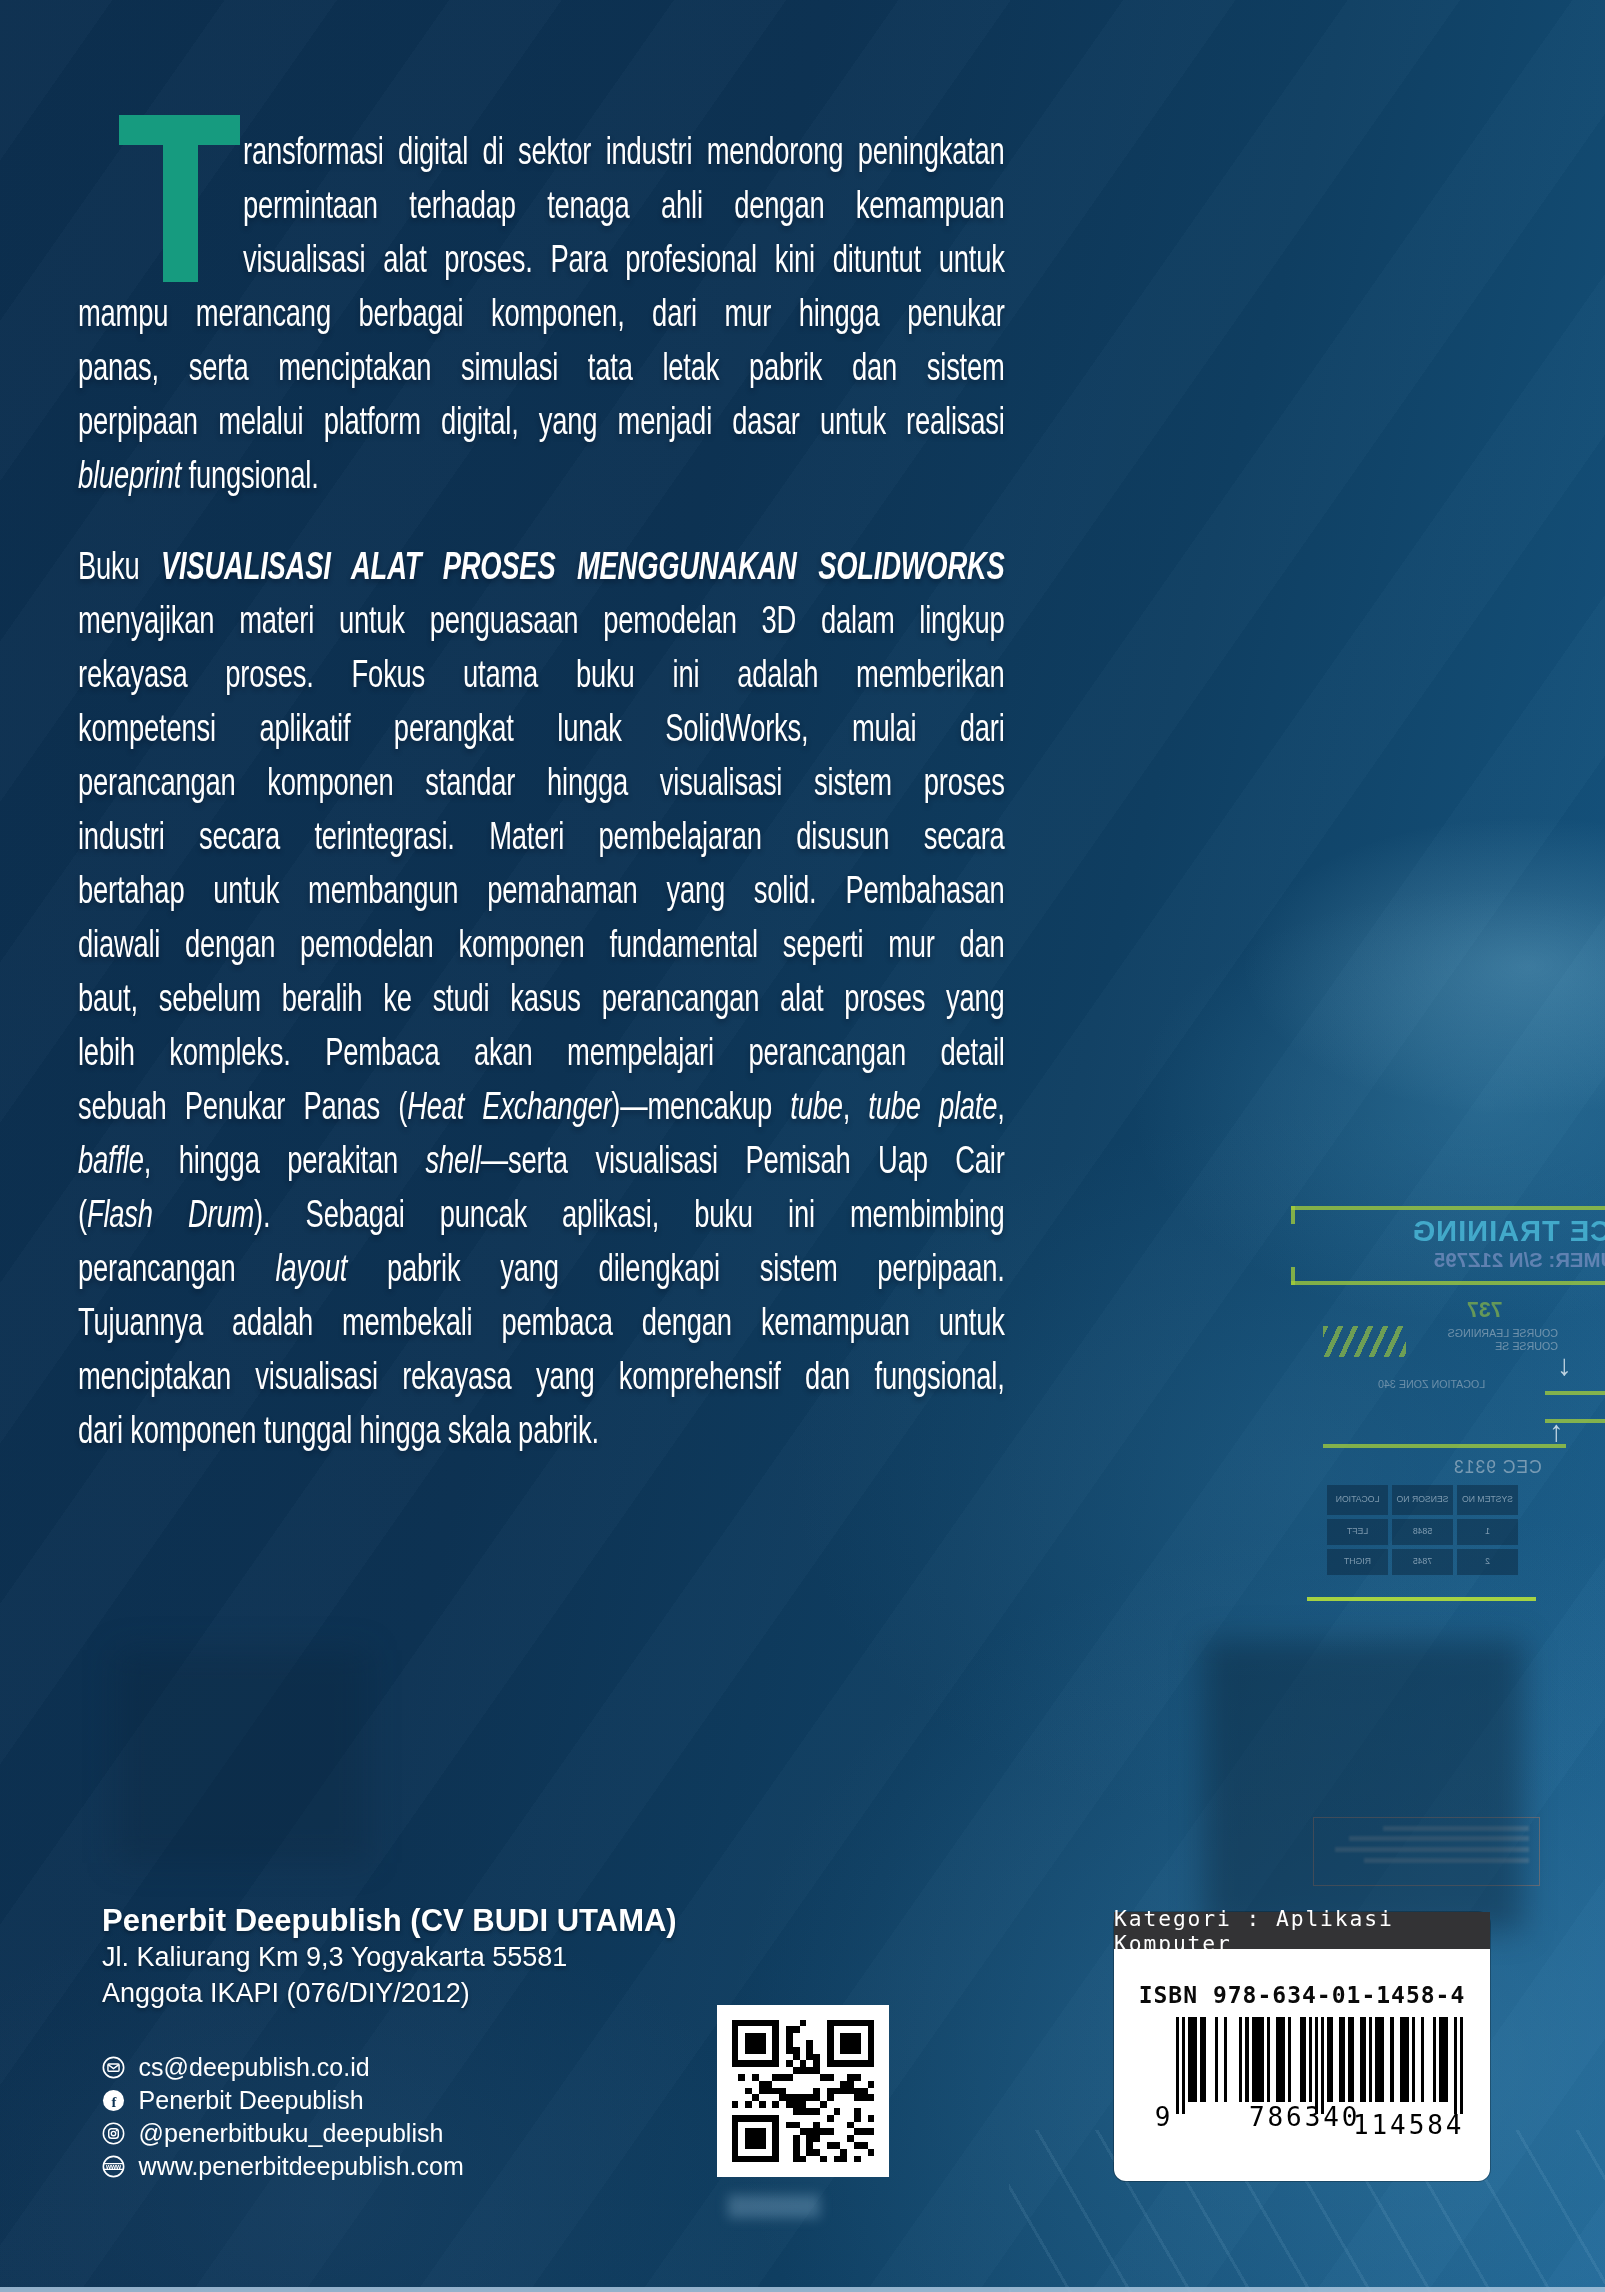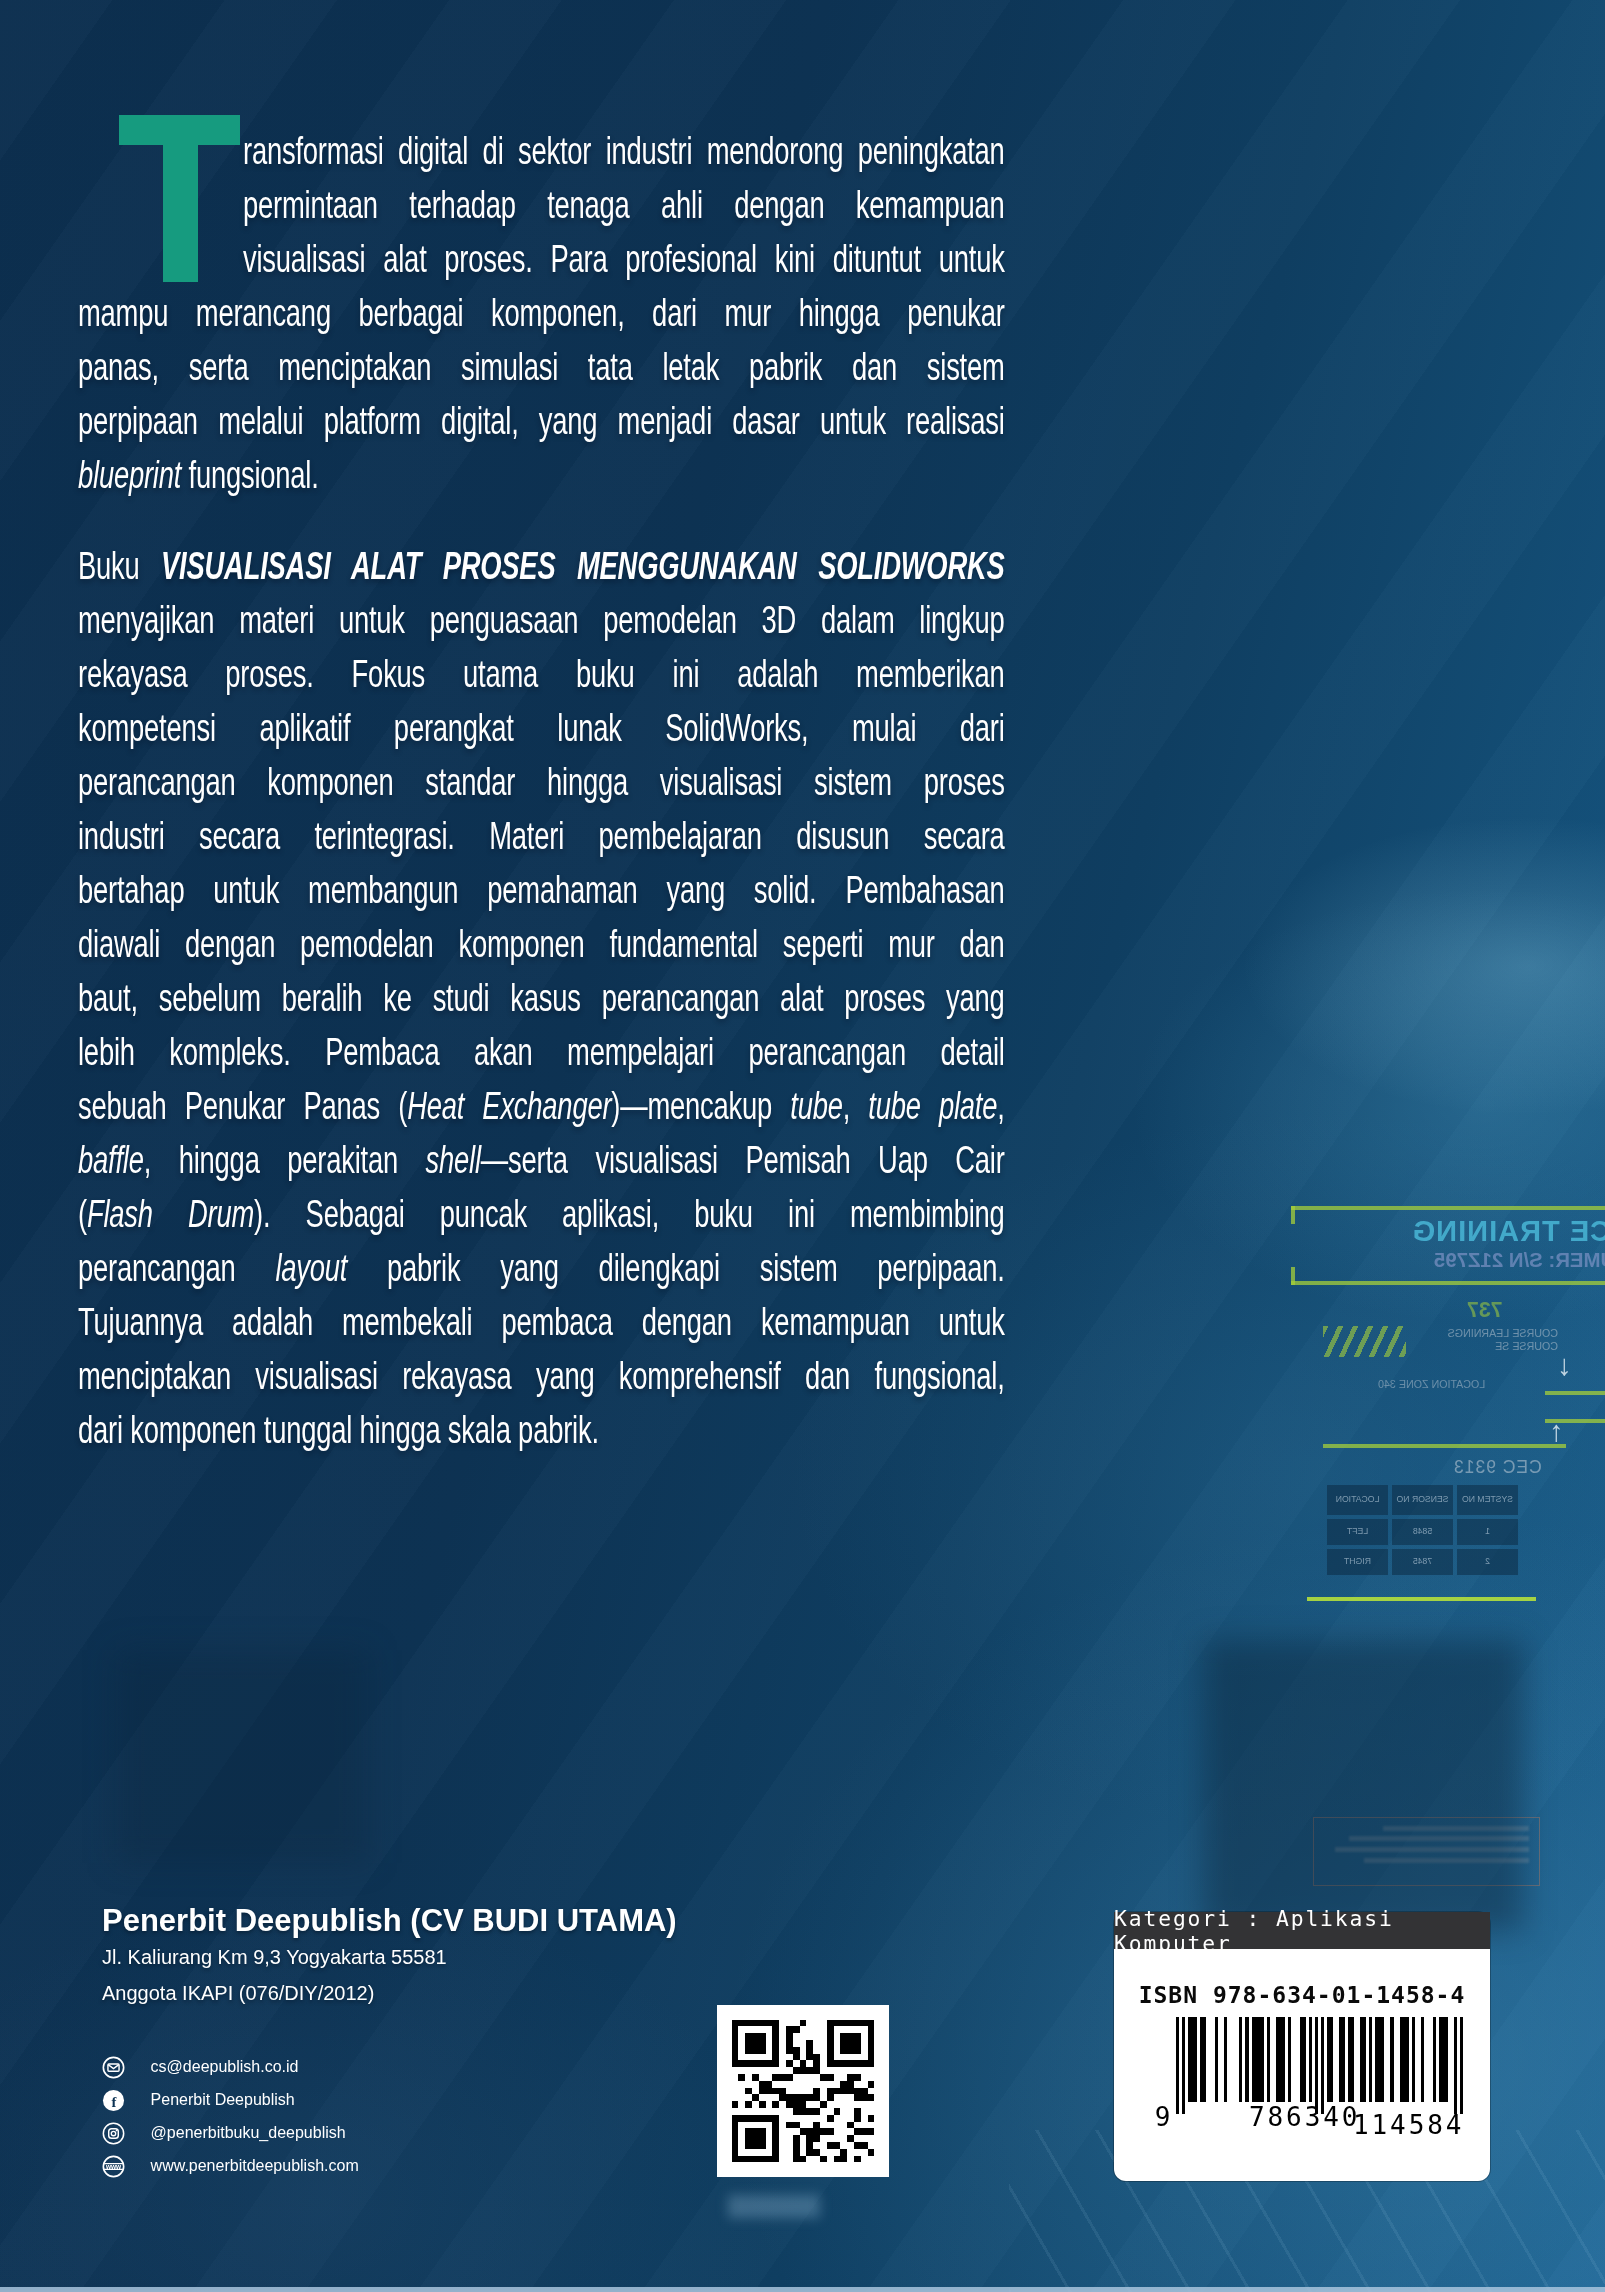--- a/index.html
+++ b/index.html
@@ -23,25 +23,25 @@
     text-shadow:0 2.9px 5.8px rgba(0,18,38,.45);}
   .syn-line{text-align:justify;text-align-last:justify;height:54px;overflow:visible;white-space:nowrap_off;}
   .syn-line.last{text-align-last:left;}
   .syn-line.indent{margin-left:235px;}
   .syn-line .it{font-style:italic;}
   .syn-line .bi{font-style:italic;font-weight:bold;}
   .para2{margin-top:37px;}
   
   .publisher{position:absolute;left:102px;top:1902px;color:#fff;text-shadow:0 1.9px 3.9px rgba(0,15,30,.5);}
   .pub-name{font-weight:bold;font-size:31px;line-height:37px;}
-  .pub-line{font-size:20px;line-height:36px;}
+  .pub-line{font-size:27px;line-height:36px;}
   .contacts{position:absolute;left:102px;top:2051px;}
   .contact-row{display:flex;align-items:center;height:32px;margin-bottom:1px;}
   .contact-ico{width:23px;height:23px;margin-right:13.6px;flex:0 0 23px;}
-  .contact-label{color:#fff;font-size:16px;margin-left:12px;}
+  .contact-label{color:#fff;font-size:25px;}
   
   .qr-box{position:absolute;left:717px;top:2005px;width:172px;height:172px;background:#fff;}
   
   .cat-box{position:absolute;left:1114px;top:1912px;width:376px;height:269px;background:#fff;
     box-shadow:0 0 0 1px rgba(0,0,0,.25);border-radius:12px;}
   .cat-head{height:37px;background:#333335;color:#fff;display:flex;align-items:center;justify-content:center;
     font-family:"DejaVu Sans Mono",monospace;font-size:21.3px;letter-spacing:1.9px;}
   .isbn-text{margin-top:33px;text-align:center;color:#0a0a0a;
     font-family:"DejaVu Sans Mono",monospace;font-size:23px;font-weight:bold;letter-spacing:1px;}
   .barcode-wrap{position:absolute;left:62px;top:105px;width:287px;height:118px;}

